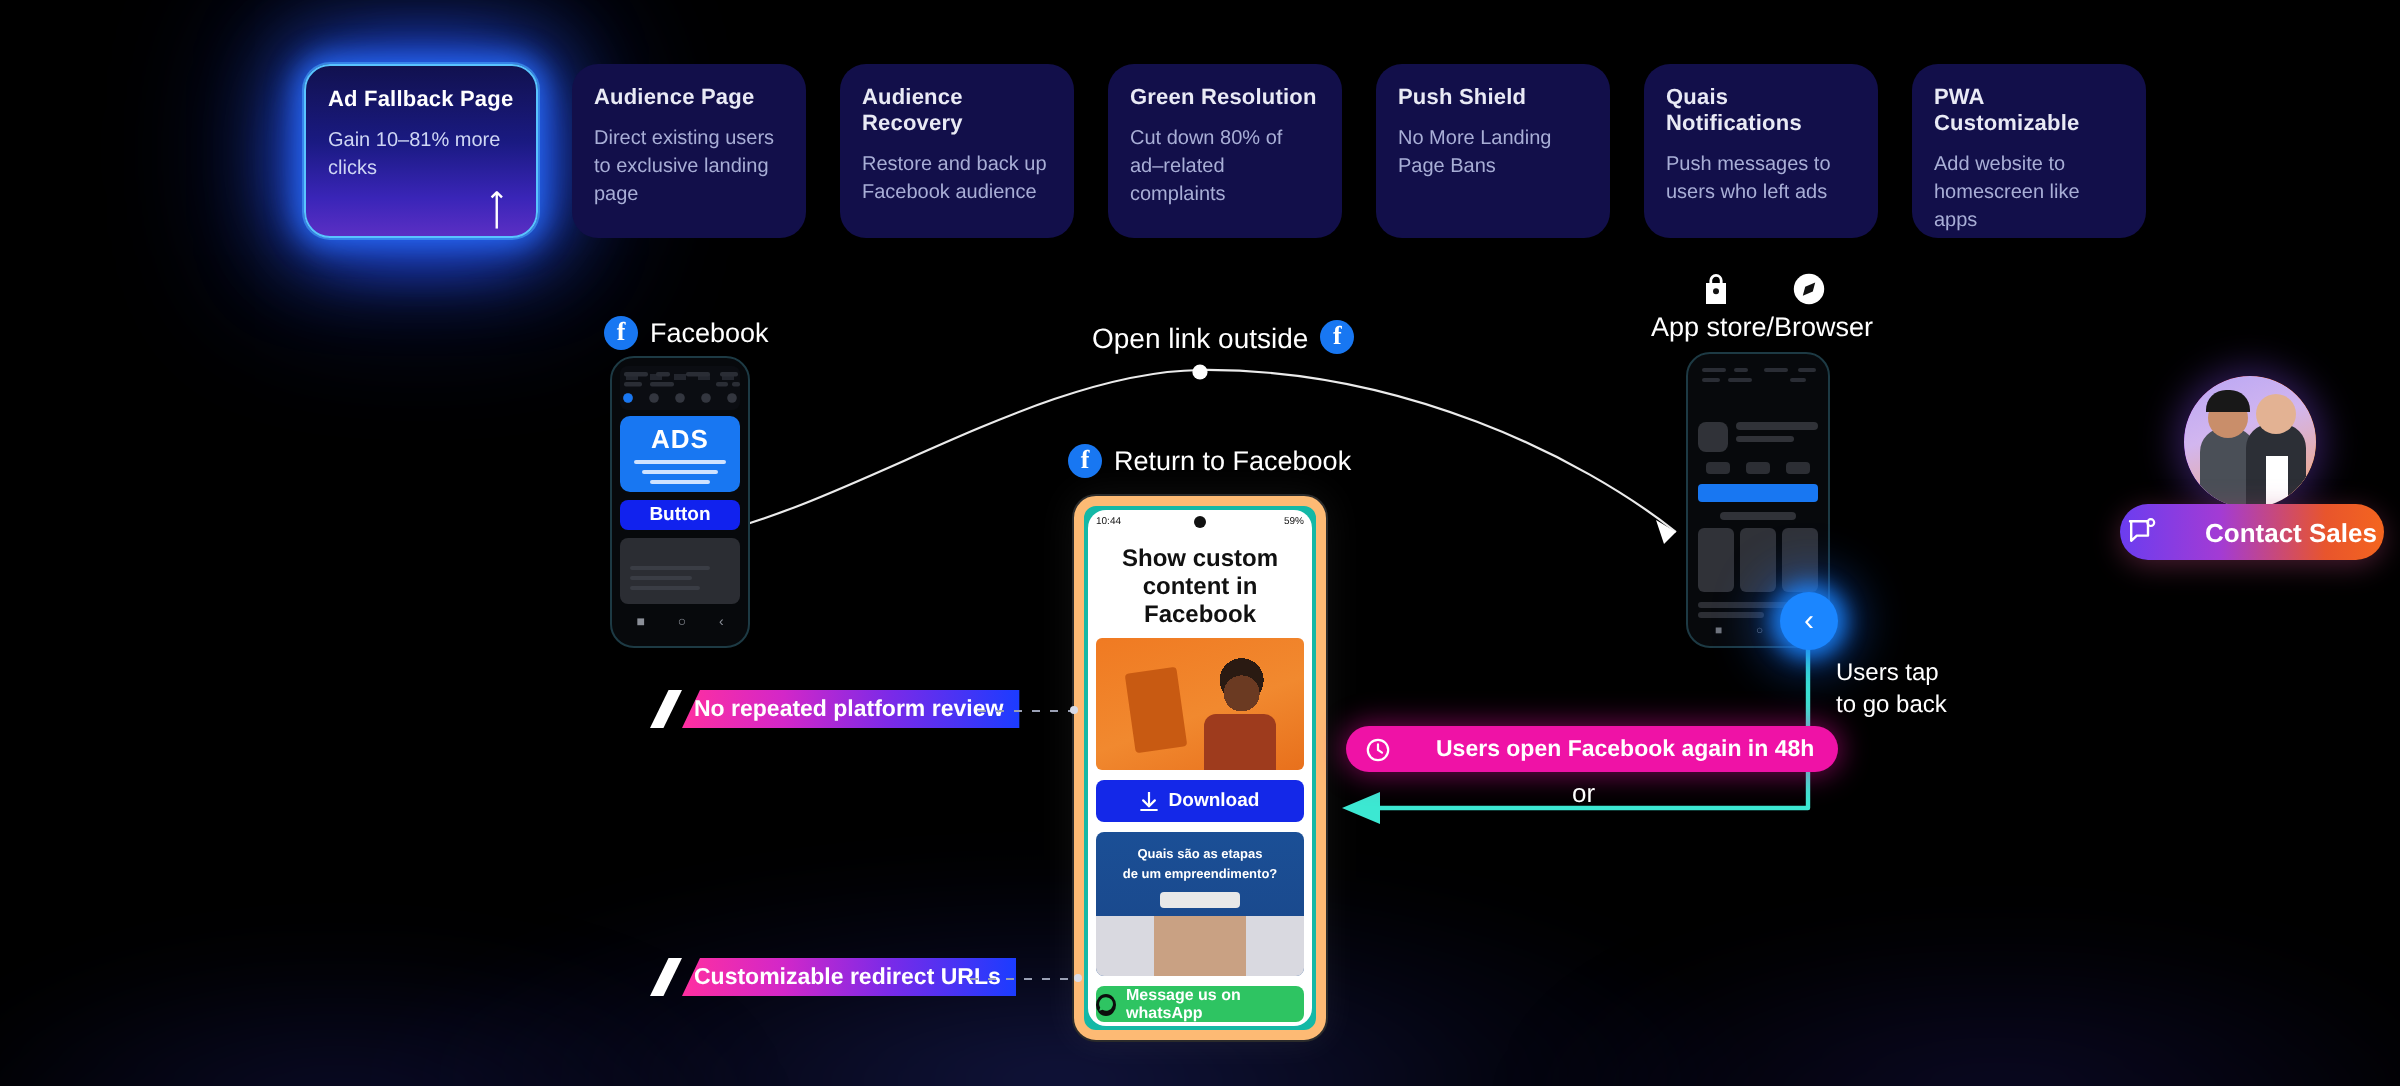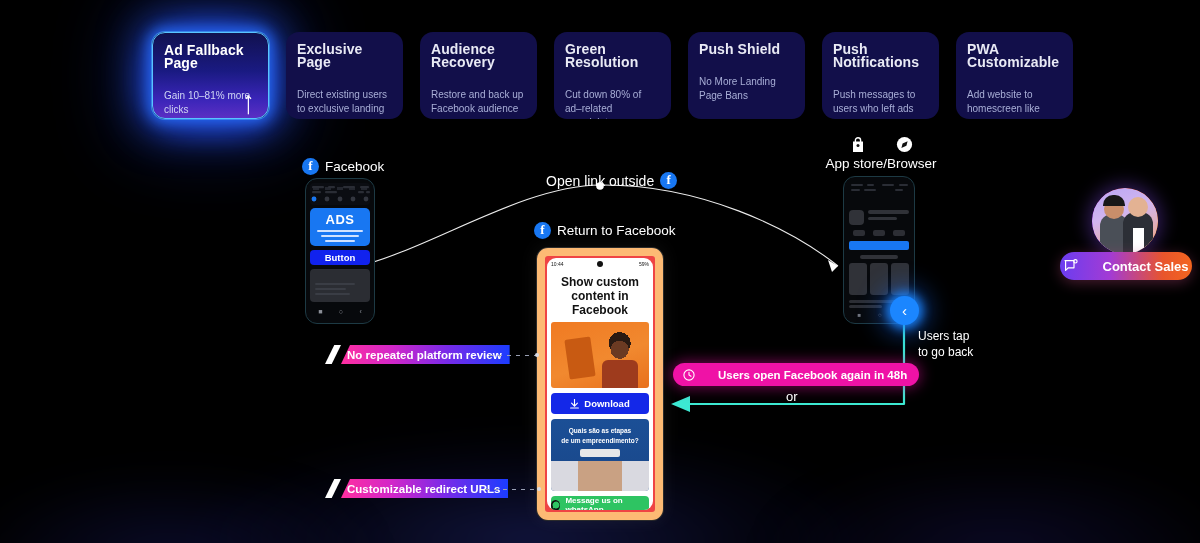--- a/index.html
+++ b/index.html
@@ -46,23 +46,23 @@
   }
   .card {
     position: relative;
     width: 117px; height: 87px;
     border-radius: 13px;
     background: #120f4a;
     padding: 11px 11px 8px 11px;
     overflow: hidden;
   }
   .card .c-title {
-    font-size: 14px; font-weight: 700; color: #e9eaf5;
+    font-size: 11px; font-weight: 700; color: #e9eaf5;
     letter-spacing: .1px; line-height: 13px;
-    margin-bottom: 19px;
+    margin-bottom: 7px;
   }
   .card .c-desc {
     font-size: 10px; color: #a8aed6; line-height: 14px;
   }
   
   .card.active {
     background: linear-gradient(180deg, #11114f 0%, #1a1a82 45%, #3a25b8 78%, #5b2fc4 100%);
     border: 1.4px solid #59c4ff;
     box-shadow:
       0 0 0 1px rgba(80,180,255,.5),
@@ -89,21 +89,21 @@
   .label-row .txt { font-size: 13.5px; color: #ffffff; }
   .fb-dot {
     width: 17px; height: 17px; border-radius: 50%;
     background: #1877f2; color: #fff; font-weight: 700;
     font-family: "Liberation Serif", serif;
     font-size: 13px; line-height: 16px; text-align: center;
     display:inline-block;
   }
   #lbl-facebook { left: 302px; top: 158px; }
   #lbl-return   { left: 534px; top: 222px; }
-  #lbl-open     { left: 546px; top: 172px; }
+  #lbl-open     { left: 546px; top: 160px; }
   #lbl-open .txt { font-size: 14px; }
 
   #lbl-appstore {
     position:absolute; left: 806px; top: 136px; width: 150px; text-align:center;
   }
   #lbl-appstore .icons { display:flex; justify-content:center; gap: 30px; margin-bottom:3px; }
   #lbl-appstore .as-txt { font-size: 13.5px; color:#fff; }
 
   
   .phone {
@@ -135,21 +135,21 @@
 
   
   #phone-right { left: 843px; top: 176px; width: 72px; height: 148px; padding: 5px; }
   #phone-right .r-blue { background:#1877f2; height:9px; border-radius:2px; margin:5px 0;}
   #phone-right .tiles { display:flex; gap:3px; margin-top:4px;}
   #phone-right .tiles div { flex:1; height:32px; background:#303238; border-radius:3px;}
 
   
   #phone-center {
     position:absolute; left:537px; top:248px; width:126px; height:272px;
-    border-radius:11px; background:#ef4444; border:8px solid #fdba74;
+    border-radius:11px; background:#14b8a6; border:5px solid #fdba74;
     box-shadow: 0 0 0 1px #2b2b2b, 0 0 18px 2px rgba(255,255,255,.06);
     overflow:hidden; padding:2px;
   }
   #phone-center .screen { width:100%; height:100%; background:#fff; border-radius:9px; overflow:hidden; position:relative;}
   .statusbar { height:11px; display:flex; align-items:center; justify-content:space-between;
      padding:0 4px; font-size:5px; color:#111; position:relative; }
   .statusbar .punch { position:absolute; left:50%; transform:translateX(-50%); width:6px;height:6px;border-radius:50%;background:#111;}
   .cp-title { text-align:center; font-size:12px; font-weight:700; color:#111; line-height:14px; padding:6px 4px 5px;}
   .cp-photo { height:66px; margin:0 4px; border-radius:3px;
      background:
@@ -250,41 +250,41 @@
   <div class="active-halo"></div>
   <div id="cards">
 
     <div class="card active">
       <div class="c-title">Ad Fallback Page</div>
       <div class="c-desc">Gain 10–81% more clicks</div>
       <div class="corner-arrow">⟶</div>
     </div>
 
     <div class="card">
-      <div class="c-title">Exclusive Page</div>
+      <div class="c-title">Audience Page</div>
       <div class="c-desc">Direct existing users to exclusive landing page</div>
     </div>
 
     <div class="card">
       <div class="c-title">Audience Recovery</div>
       <div class="c-desc">Restore and back up Facebook audience</div>
     </div>
 
     <div class="card">
       <div class="c-title">Green Resolution</div>
       <div class="c-desc">Cut down 80% of ad–related complaints</div>
     </div>
 
     <div class="card">
       <div class="c-title">Push Shield</div>
       <div class="c-desc">No More Landing Page Bans</div>
     </div>
 
     <div class="card">
-      <div class="c-title">Push Notifications</div>
+      <div class="c-title">Quais Notifications</div>
       <div class="c-desc">Push messages to users who left ads</div>
     </div>
 
     <div class="card">
       <div class="c-title">PWA Customizable</div>
       <div class="c-desc">Add website to homescreen like apps</div>
     </div>
   </div>
 
   <svg id="vec">

